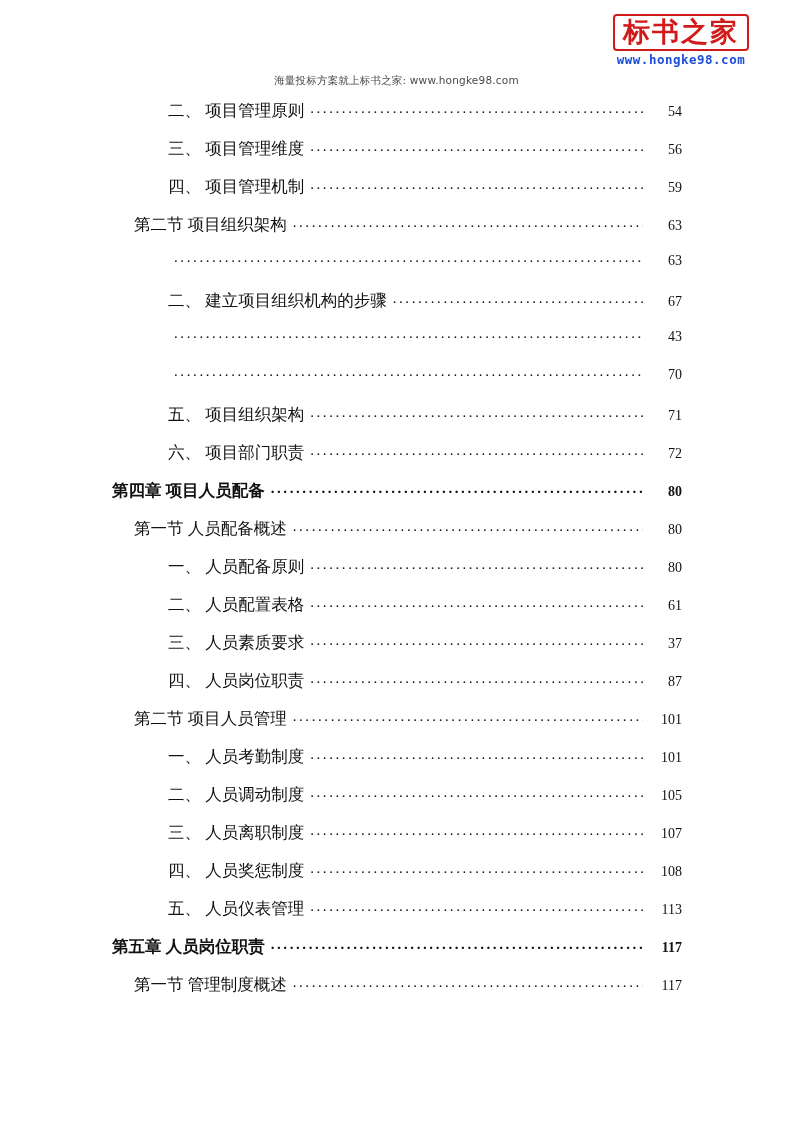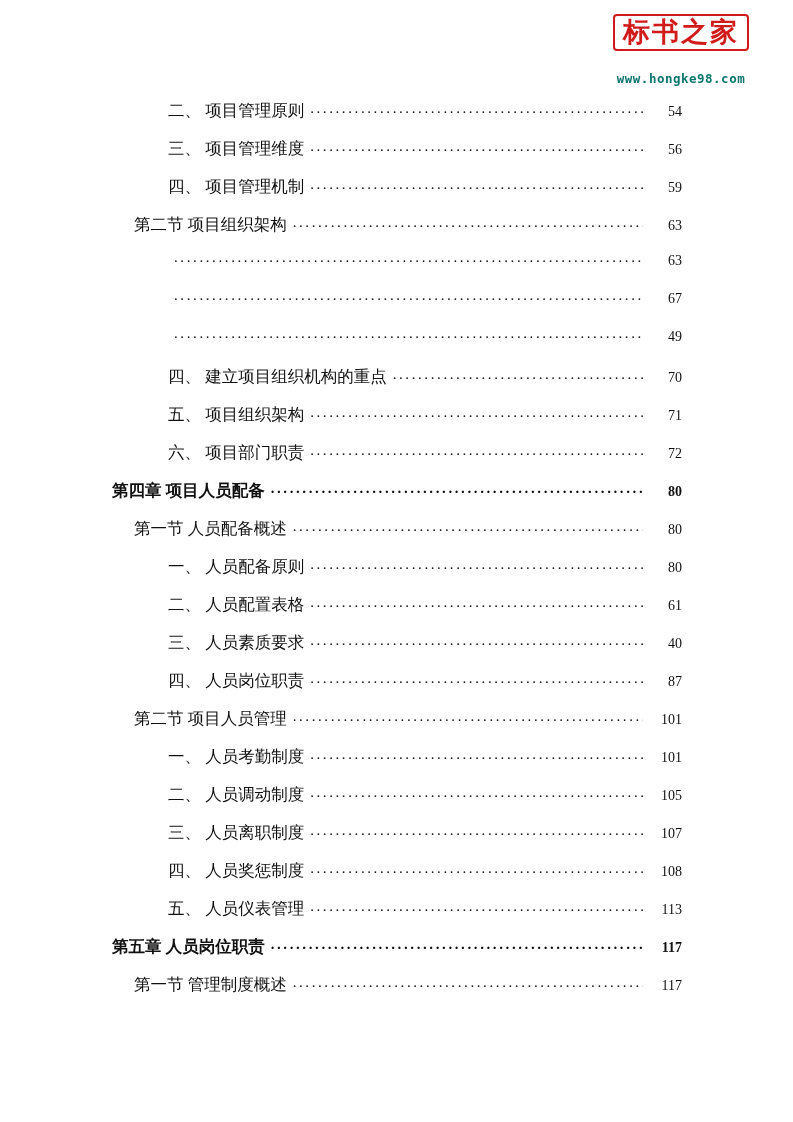--- a/index.html
+++ b/index.html
@@ -38,25 +38,25 @@
   }
   .wm-text {
     font-family: "DejaVu Sans", sans-serif;
     font-size: 27px;
     font-weight: bold;
     color: #d11a1a;
     letter-spacing: 2px;
     line-height: 1.05;
   }
   .wm-url {
-    margin-top: 20px;
+    margin-top: 1px;
     font-family: "DejaVu Sans Mono", monospace;
     font-size: 12.5px;
     letter-spacing: 0.5px;
-    color: #0f766e;
+    color: #1d4ed8;
     font-weight: bold;
   }
 
   
   .header-note {
     position: absolute;
     top: 74px;
     left: 0;
     width: 100%;
     text-align: center;
@@ -114,20 +114,21 @@
 
 <div class="page">
 
   <div class="watermark">
     <div class="wm-box">
       <div class="wm-text">标书之家</div>
     </div>
     <div class="wm-url">www.hongke98.com</div>
   </div>
 
+  <div class="header-note">海量投标方案就上标书之家: www.hongke98.com</div>
 
   <div class="toc" id="toc">
       <div class="toc-row lvl-item">
         <span class="label">二、 项目管理原则</span>
         <span class="leader">..........................................................................</span>
         <span class="page-no">54</span>
       </div>
       <div class="toc-row lvl-item">
         <span class="label">三、 项目管理维度</span>
         <span class="leader">..........................................................................</span>
@@ -141,29 +142,29 @@
       <div class="toc-row lvl-section">
         <span class="label">第二节  项目组织架构</span>
         <span class="leader">..........................................................................</span>
         <span class="page-no">63</span>
       </div>
       <div class="toc-row lvl-item">
         <span class="leader">..........................................................................</span>
         <span class="page-no">63</span>
       </div>
       <div class="toc-row lvl-item">
+        <span class="label">二、 建立项目组织机构的步骤</span>
         <span class="leader">..........................................................................</span>
         <span class="page-no">67</span>
       </div>
       <div class="toc-row lvl-item">
         <span class="leader">..........................................................................</span>
-        <span class="page-no">49</span>
-      </div>
-      <div class="toc-row lvl-item">
-        <span class="label">四、 建立项目组织机构的重点</span>
+        <span class="page-no">43</span>
+      </div>
+      <div class="toc-row lvl-item">
         <span class="leader">..........................................................................</span>
         <span class="page-no">70</span>
       </div>
       <div class="toc-row lvl-item">
         <span class="label">五、 项目组织架构</span>
         <span class="leader">..........................................................................</span>
         <span class="page-no">71</span>
       </div>
       <div class="toc-row lvl-item">
         <span class="label">六、 项目部门职责</span>
@@ -186,21 +187,21 @@
         <span class="page-no">80</span>
       </div>
       <div class="toc-row lvl-item">
         <span class="label">二、 人员配置表格</span>
         <span class="leader">..........................................................................</span>
         <span class="page-no">61</span>
       </div>
       <div class="toc-row lvl-item">
         <span class="label">三、 人员素质要求</span>
         <span class="leader">..........................................................................</span>
-        <span class="page-no">40</span>
+        <span class="page-no">37</span>
       </div>
       <div class="toc-row lvl-item">
         <span class="label">四、 人员岗位职责</span>
         <span class="leader">..........................................................................</span>
         <span class="page-no">87</span>
       </div>
       <div class="toc-row lvl-section">
         <span class="label">第二节  项目人员管理</span>
         <span class="leader">..........................................................................</span>
         <span class="page-no">101</span>

